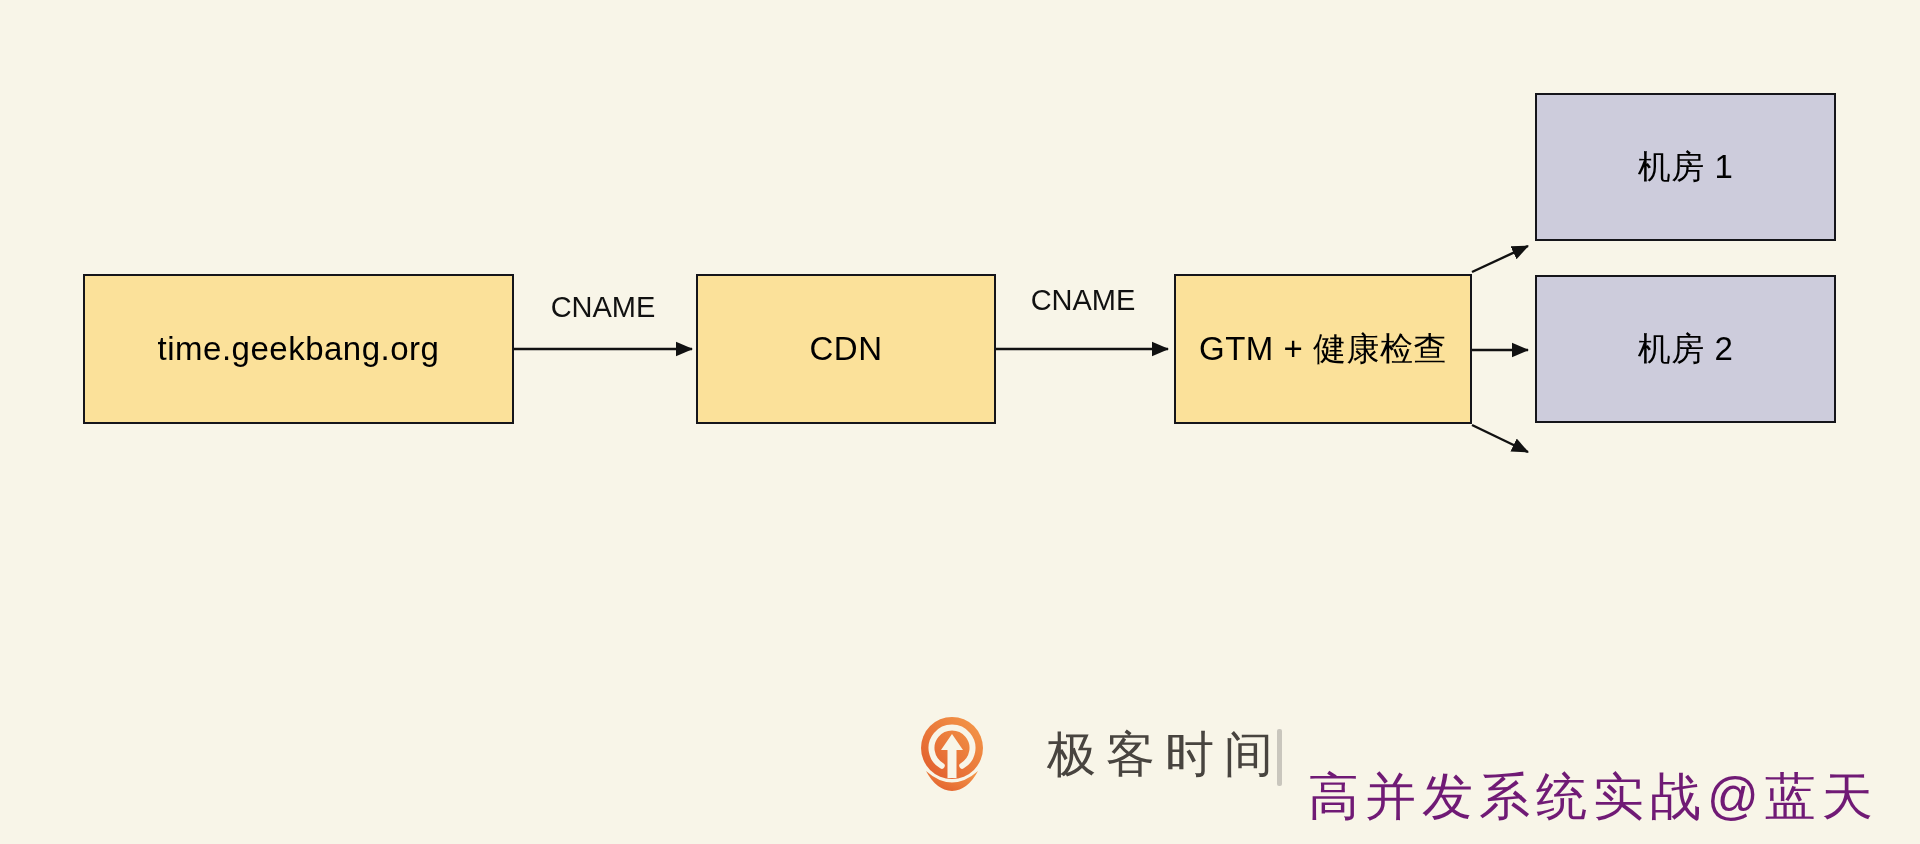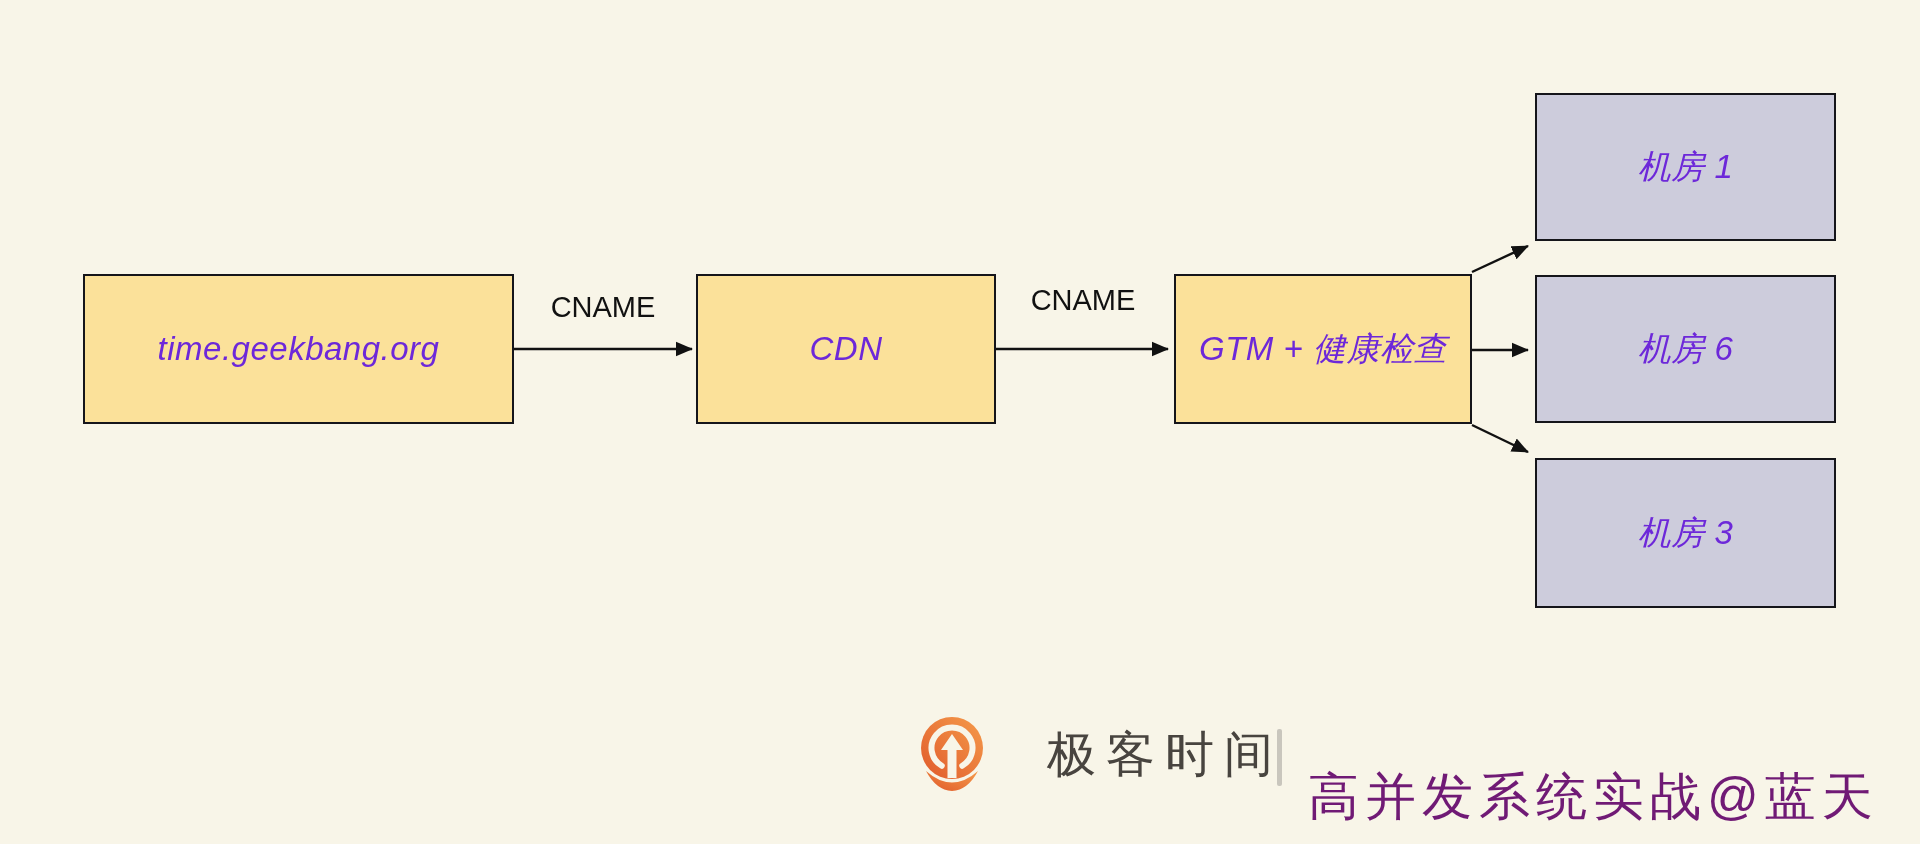--- a/index.html
+++ b/index.html
@@ -8,24 +8,23 @@
     background:#F8F5E8;
     font-family:"Liberation Sans","DejaVu Sans",sans-serif;
     position:relative;overflow:hidden;
   }
   .stage{position:absolute;inset:0;}
   .node{
     position:absolute;
     border:2px solid #15151A;
     box-sizing:border-box;
     display:flex;align-items:center;justify-content:center;
-    font-size:33px;color:#6d28d9;
+    font-size:33px;color:#000000;
     white-space:nowrap;
     letter-spacing:0.5px;
-    font-style:italic;
   }
   .node.yellow{background:#FBE19A;}
   .node.gray{background:#CDCCDC;}
   #n-origin{left:83px;top:274px;width:431px;height:150px;align-items:center;}
   #n-cdn{left:696px;top:274px;width:300px;height:150px;}
   #n-gtm{left:1174px;top:274px;width:298px;height:150px;}
   #n-idc1{left:1535px;top:93px;width:301px;height:148px;}
   #n-idc2{left:1535px;top:275px;width:301px;height:148px;}
   #n-idc3{left:1535px;top:458px;width:301px;height:150px;}
   svg.edges{position:absolute;left:0;top:0;}
@@ -75,24 +74,21 @@
   <div class="node yellow" id="n-cdn">
     <span>CDN</span>
   </div>
   <div class="node yellow" id="n-gtm">
     <span>GTM + 健康检查</span>
   </div>
   <div class="node gray" id="n-idc1">
     <span>机房 1</span>
   </div>
   <div class="node gray" id="n-idc2">
-    <span>机房 6</span>
-  </div>
-  <div class="node gray" id="n-idc3">
-    <span>机房 3</span>
+    <span>机房 2</span>
   </div>
 
   <svg class="logo" width="70" height="94" viewBox="-35 -36 70 94">
     <defs>
       <linearGradient id="og" x1="0" y1="1" x2="1" y2="0">
         <stop offset="0" stop-color="#E05A2B"></stop>
         <stop offset="1" stop-color="#F59B4B"></stop>
       </linearGradient>
     </defs>
     <circle cx="0" cy="0" r="31" fill="url(#og)"></circle>

